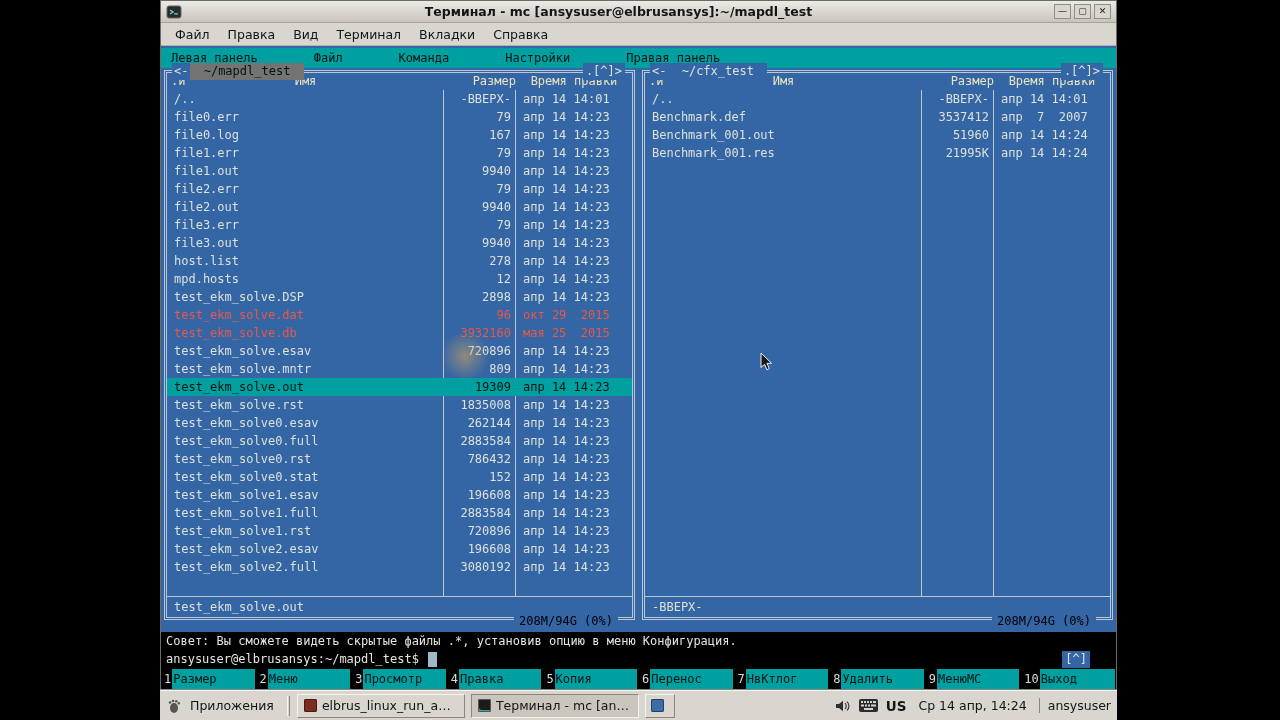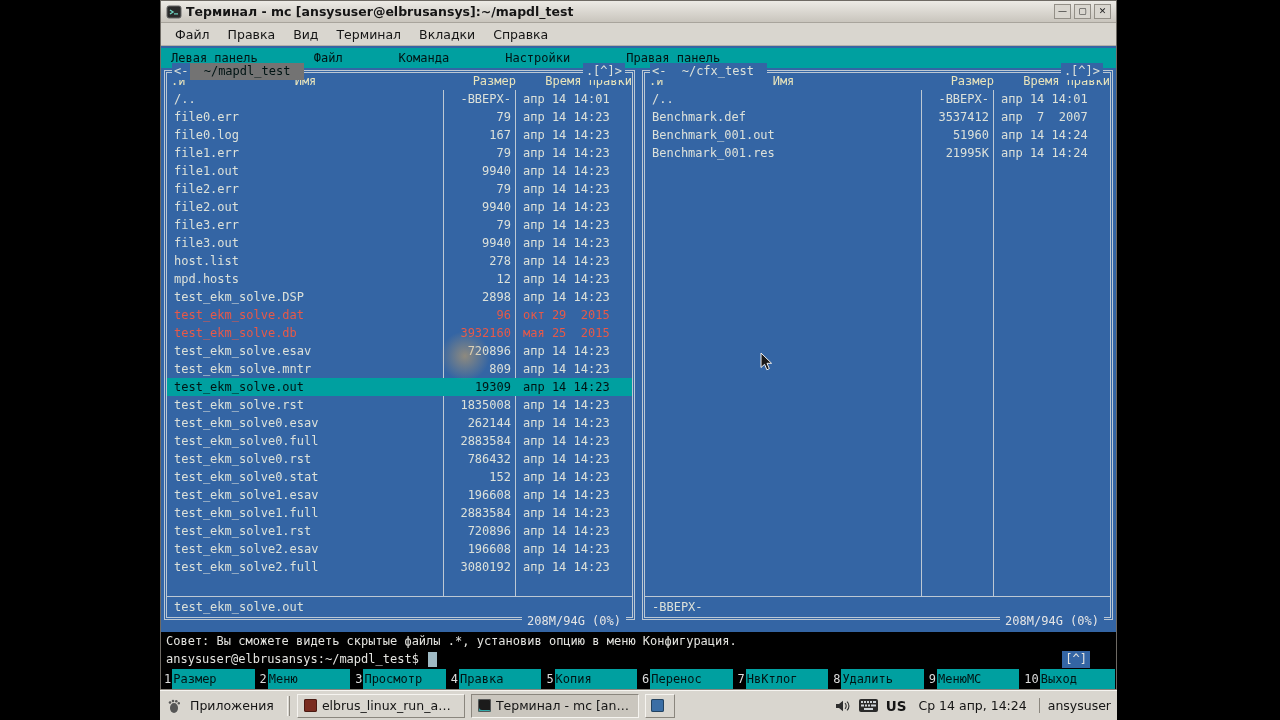--- a/index.html
+++ b/index.html
@@ -6,21 +6,21 @@
   html,body{width:1280px;height:720px;background:#000;overflow:hidden}
   body{position:relative;font-family:"DejaVu Sans Mono",monospace}
 
   .desktop{position:absolute;left:160px;top:0;width:957px;height:720px;background:#000}
 
   
   .window{position:absolute;left:0;top:0;width:957px;height:690px;border:1px solid #6e6a64;
           background:#d9d6cf;display:flex;flex-direction:column}
   .titlebar{height:22px;background:linear-gradient(#eceae5,#c9c5bd);display:flex;align-items:center;
             padding:0 5px;border-bottom:1px solid #a8a49c;font-family:"DejaVu Sans",sans-serif}
-  .titlebar .title{flex:1;text-align:left;font-weight:bold;font-size:12.5px;color:#151515;
+  .titlebar .title{flex:1;text-align:center;font-weight:bold;font-size:12.5px;color:#151515;
             white-space:nowrap;overflow:hidden}
   .tb-btn{width:17px;height:15px;border:1px solid #938f87;background:#d9d6cf;font-size:9px;
             line-height:13px;text-align:center;margin-left:3px;color:#222}
   .win-icon{width:16px;height:16px;margin-right:4px;display:inline-flex}
   .menubar{height:23px;background:#d9d6cf;display:flex;align-items:center;
             font-family:"DejaVu Sans",sans-serif;font-size:12.5px;color:#151515;padding-left:5px;
             border-bottom:1px solid #b4b0a8}
   .menubar span{padding:2px 9px}
 
   
@@ -37,36 +37,36 @@
   .p-prefix{background:#3465a4;color:#dce1da;padding:0 2px}
   .p-path{background:#3465a4;color:#dce1da;padding:0 6px;white-space:pre}
   .p-path.active{background:#737373;color:#001414}
   .p-corner{position:absolute;top:-10px;right:7px;background:#3465a4;color:#dce1da;
             padding:0 3px;line-height:17px;z-index:3;white-space:pre}
 
   .cols{display:flex;height:17px;line-height:17px;position:relative;color:#e8e4bc}
   .h-sort{position:absolute;left:4px}
   .h-name{flex:1;text-align:center}
   .h-size{width:72px;text-align:right}
-  .h-time{width:116px;text-align:right;white-space:pre}
+  .h-time{width:116px;text-align:center;white-space:pre}
 
   .panel-body{flex:1;position:relative;overflow:hidden;border-bottom:1px solid #bcc8d4}
   .vline{position:absolute;top:0;bottom:0;width:1px;background:#bcc8d4;z-index:0}
   .v1{right:116px}.v2{right:188px}
   .rows{position:relative;z-index:1}
   .frow{display:flex;height:18px;line-height:18px}
   .frow .c-name{flex:1;padding-left:7px;white-space:pre;overflow:hidden}
   .frow .c-size{width:72px;text-align:right;padding-right:5px;white-space:pre}
   .frow .c-time{width:116px;padding-left:7px;white-space:pre}
   .frow.stale{color:#e85948}
   .frow.selected{background:#00a0a0;color:#001414}
 
   .ministatus{height:20px;line-height:20px;padding-left:7px;white-space:pre;overflow:hidden}
-  .usage{position:absolute;bottom:-12px;right:6px;background:#3465a4;padding:0 5px;
-         line-height:16px;color:#e5e5e5;z-index:3;white-space:pre}
+  .usage{position:absolute;bottom:-12px;right:14px;background:#3465a4;padding:0 5px;
+         line-height:16px;color:#000000;z-index:3;white-space:pre}
 
   .hint{background:#000;height:18px;line-height:18px;padding-left:5px;white-space:pre;
         color:#e4e4e0;overflow:hidden}
   .cmdrow{background:#000;height:19px;line-height:19px;padding-left:5px;position:relative;
         color:#e4e4e0;white-space:pre}
   .cursor{display:inline-block;width:9px;height:15px;background:#9fbac4;vertical-align:middle;
         margin-left:9px}
   .scrollcorner{position:absolute;right:26px;top:1px;background:#3465a4;color:#e4e4e0;
         padding:0 3px;line-height:17px}
 

